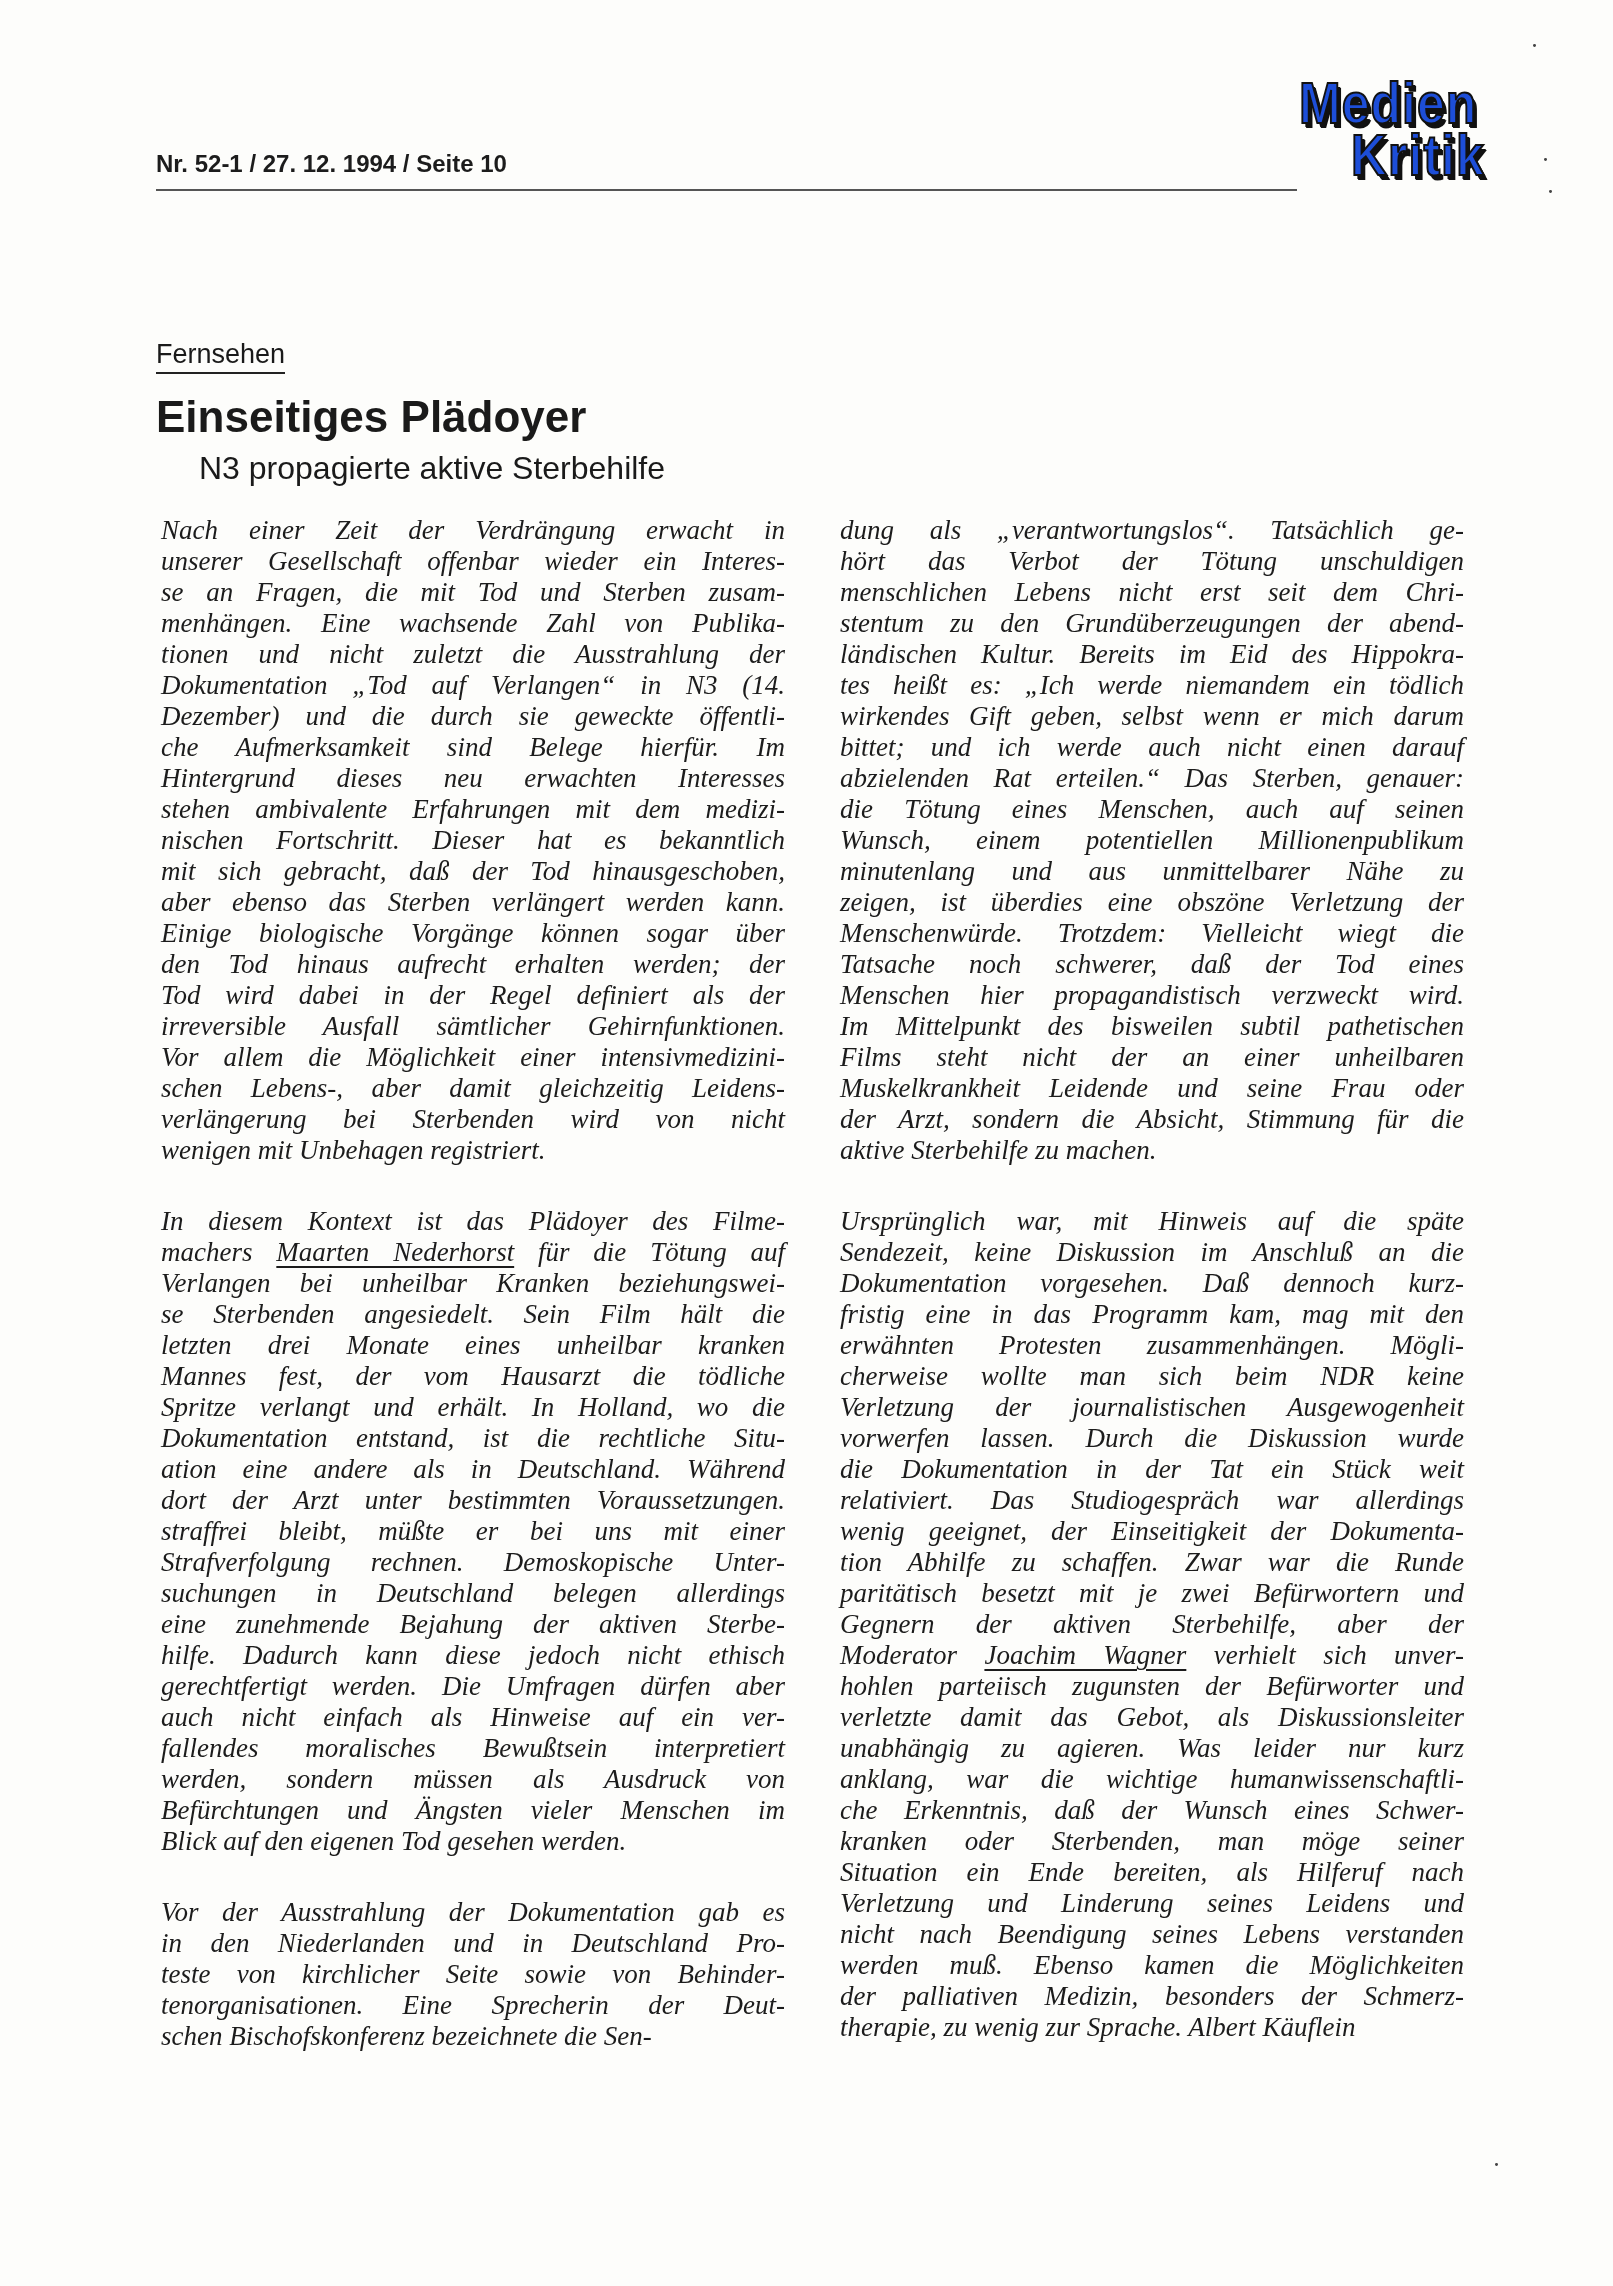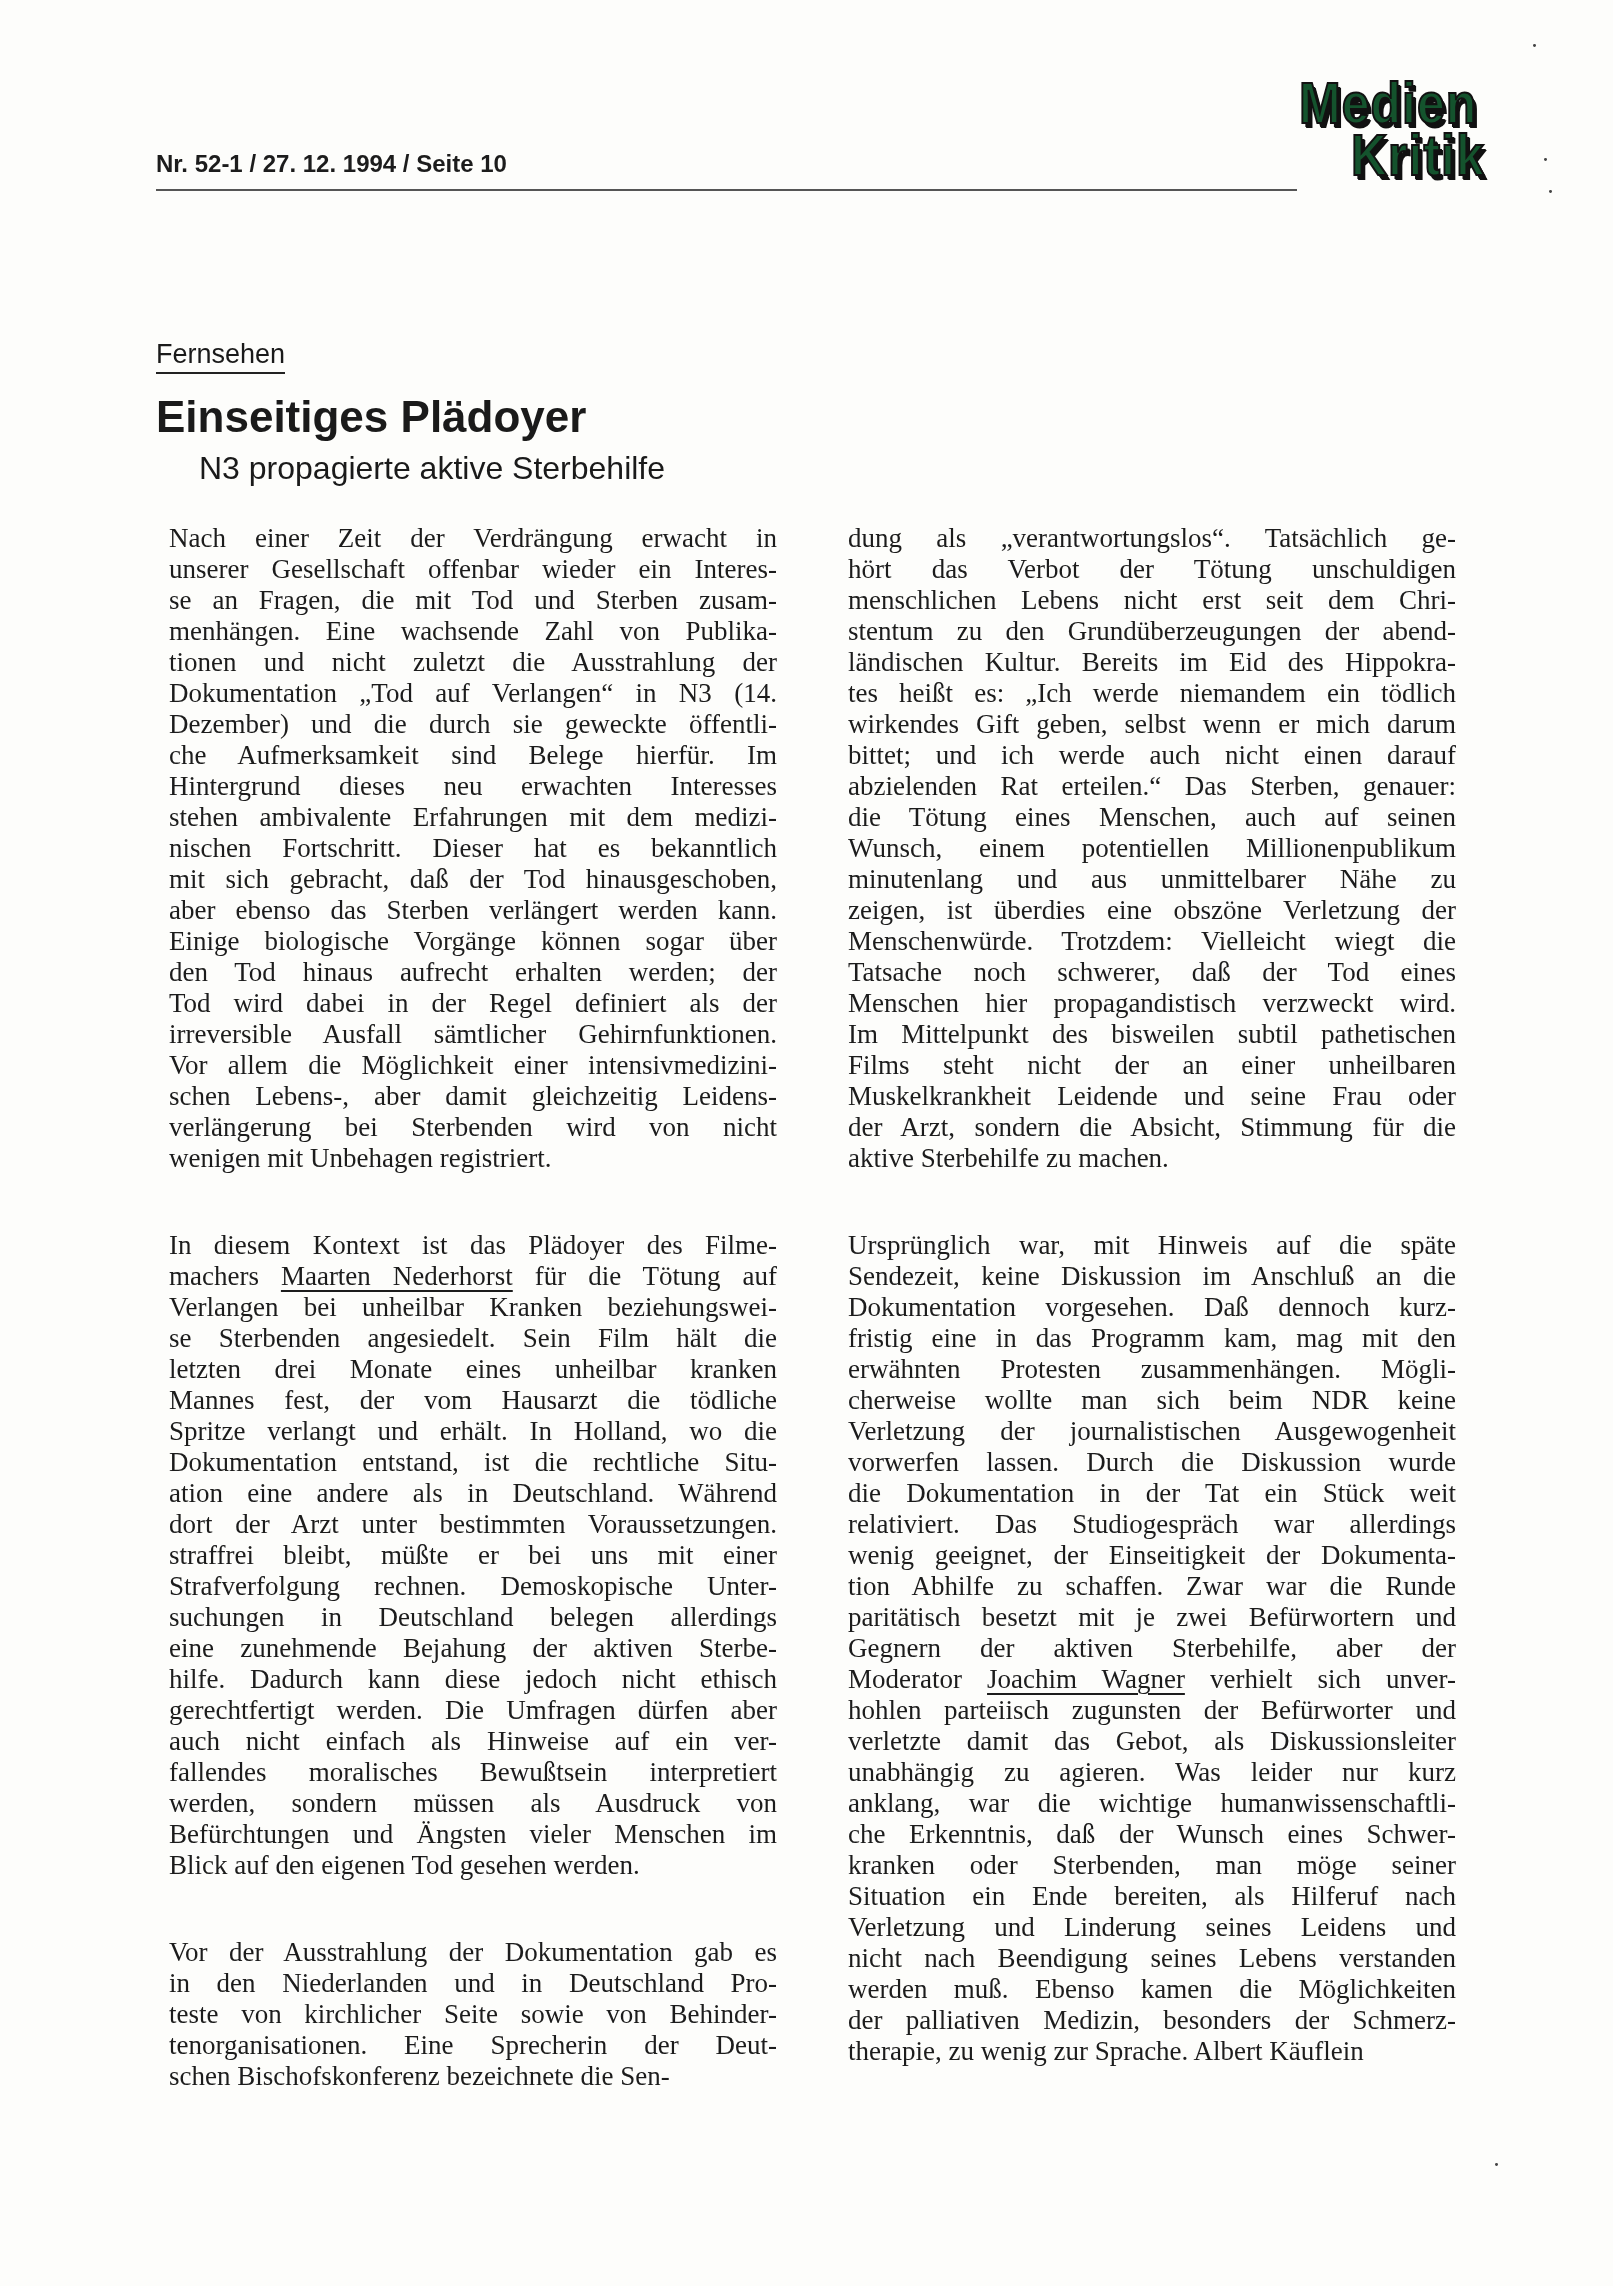--- a/index.html
+++ b/index.html
@@ -18,21 +18,21 @@
     text-align: right;
   }
   .header-rule {
     position: absolute; left: 156px; top: 189px;
     width: 1141px; height: 1.9px; background: #555;
   }
   .logo {
     position: absolute; left: 1299px; top: 75px;
     font-family: "Liberation Sans", sans-serif;
     font-weight: bold; line-height: 1;
-    color: #14532d;
+    color: #1d4ed8;
   }
   .logo span {
     display: block;
     -webkit-text-stroke: 1.9px #111;
     text-shadow: 2.9px 2.9px 0 #111, 3.8px 3.8px 0 #111;
     letter-spacing: 1px;
   }
   .logo .l1 { font-size: 50px; transform: scaleY(1.15); transform-origin: left top; }
   .logo .l2 { font-size: 50px; margin-left: 52px; margin-top: 1.9px; transform: scaleY(1.15); transform-origin: left top; }
   .section-label {
@@ -53,21 +53,21 @@
     margin-left: 43px;
   }
   .col {
     position: absolute; width: 632px;
     font-family: "Liberation Serif", serif;
     font-size: 27px; line-height: 31px;
     color: #1c1c1c;
   }
   .col-left { left: 157px; top: 511px; }
   .col-right { left: 836px; top: 511px; }
-  .para { margin: 12px; }
+  .para { margin: 4px; font-style: italic; }
   .line {
     display: block;
     text-align: justify;
     text-align-last: justify;
     white-space: nowrap;
     height: 31px;
   }
   .line.last { text-align-last: left; }
   .gap { height: 32px; }
   .u { text-decoration: underline; text-decoration-thickness: 1.9px; text-underline-offset: 4.8px; }

